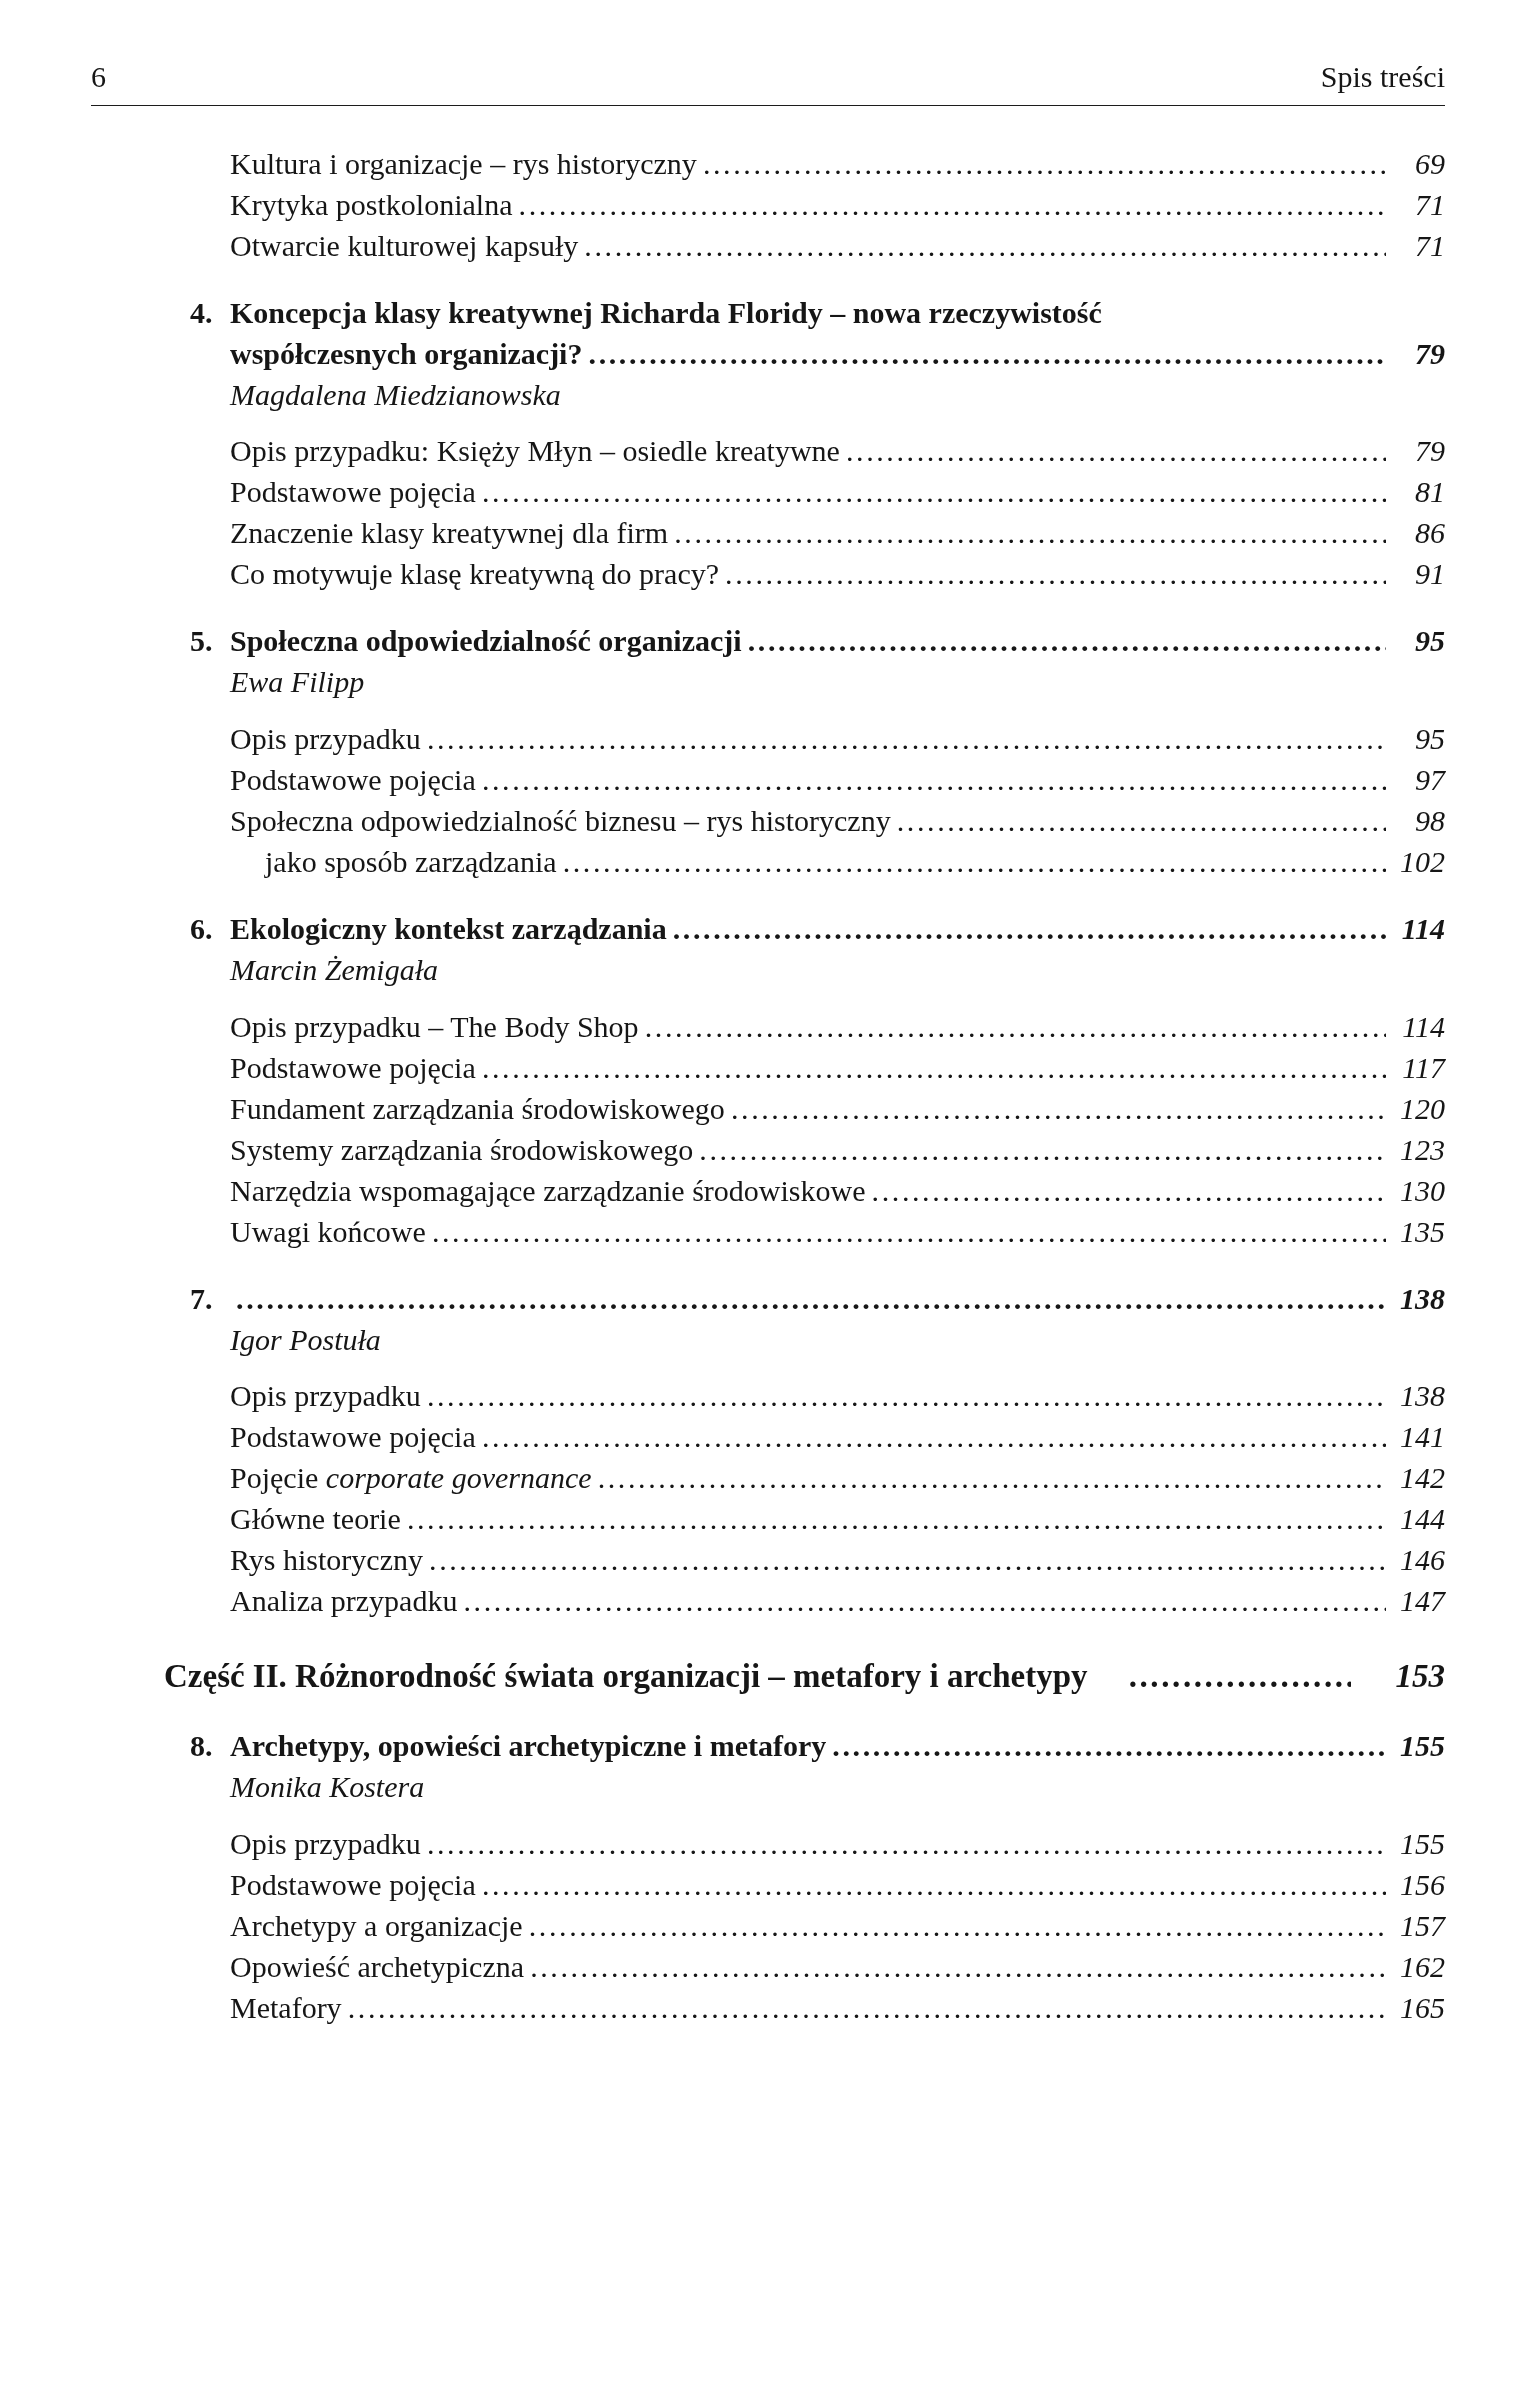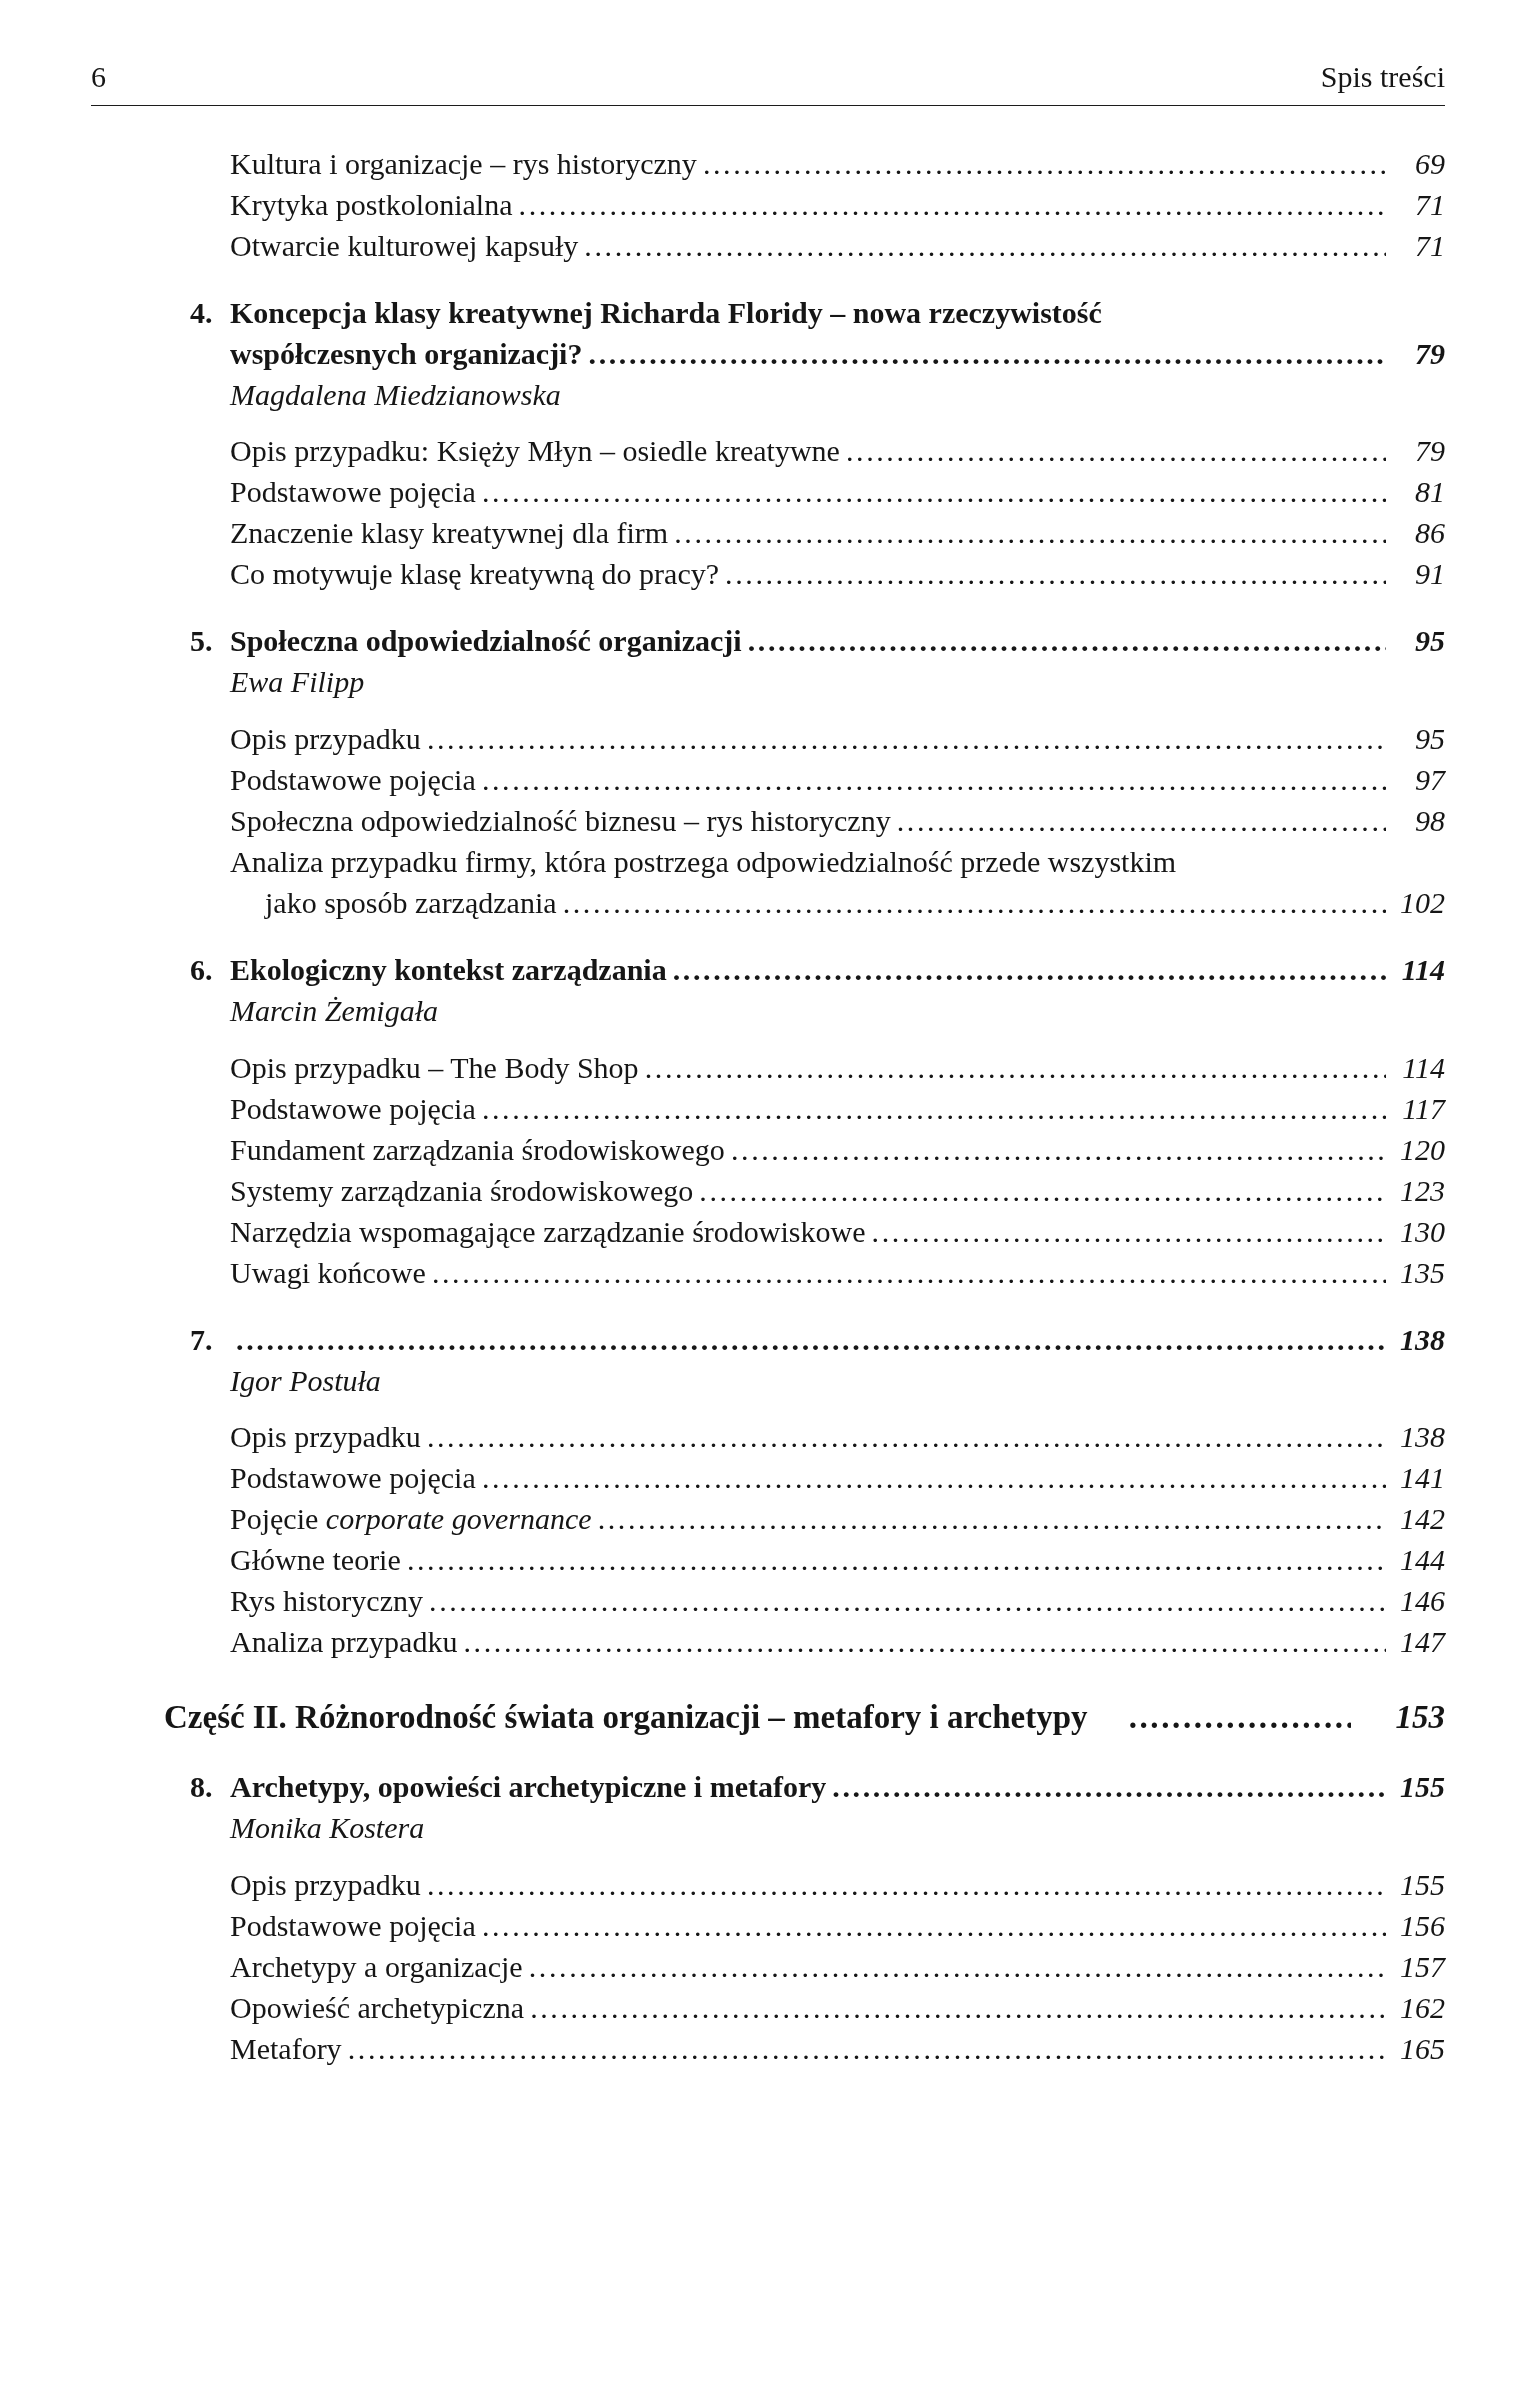--- a/index.html
+++ b/index.html
@@ -169,21 +169,20 @@
             </div>
           </div>
           <div class="item">
             <div class="row">
               <span class="lbl"><span>Społeczna odpowiedzialność biznesu – rys historyczny</span></span>
               <span class="leader"></span>
               <span class="pg">98</span>
             </div>
           </div>
           <div class="item">
-            <div class="pre-line">Analiza przypadku firmy, która postrzega odpowiedzialność przede wszystkim</div>
             <div class="row cont">
               <span class="lbl"><span>jako sposób zarządzania</span></span>
               <span class="leader"></span>
               <span class="pg">102</span>
             </div>
           </div>
         </div>
       </div>
       <div class="chapter">
         <div class="chapter-title">

